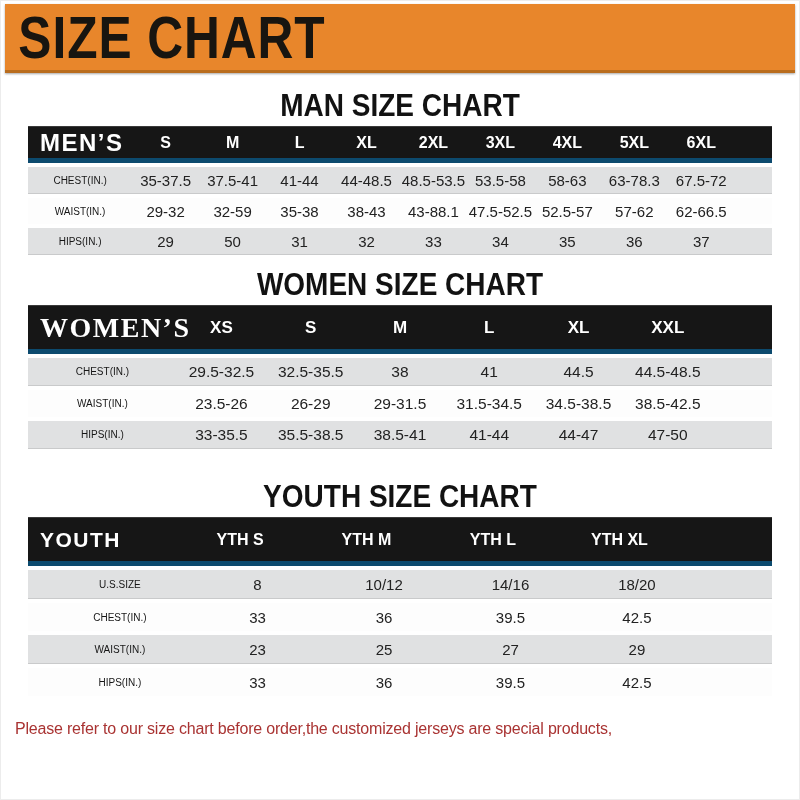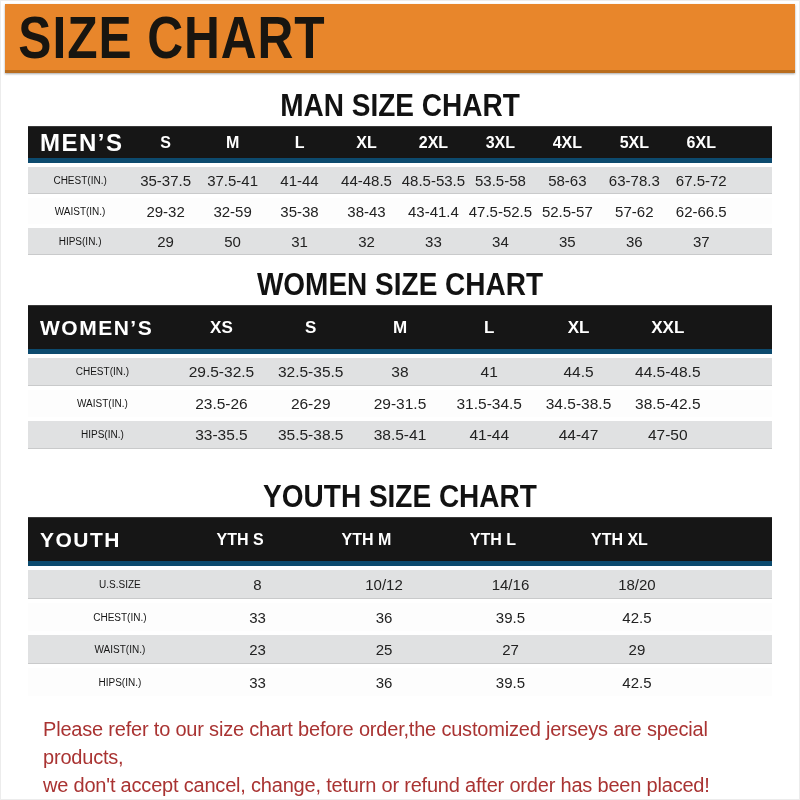--- a/index.html
+++ b/index.html
@@ -42,39 +42,39 @@
     font-weight:bold;text-align:center;padding:0;
     border-top:1px solid #3a3a3a;border-bottom:5px solid #0c4a6e;
   }
   .t-men thead th{height:31px;font-size:16px;}
   .t-women thead th{height:43px;font-size:17px;}
   .t-youth thead th{height:43px;font-size:16px;text-align:center;}
   .size-table thead th.corner{
     text-align:left;padding-left:12px;letter-spacing:1.5px;
   }
   .t-men thead th.corner{font-size:24px;}
-  .t-women thead th.corner{font-size:21px;}
+  .t-women thead th.corner{font-size:28px;font-family:Liberation Serif, serif;}
   .t-youth thead th.corner{font-size:21px;}
   .size-table tbody td{
     background:#fdfdfd;text-align:center;vertical-align:middle;
     padding:0;color:#222;
   }
   .t-men tbody td{height:26px;}
   .t-women tbody td{height:27px;font-size:15.5px;}
   .t-youth tbody td{height:28px;padding-left:35px;}
   .size-table tbody tr:nth-child(odd) td{
     background:var(--stripe,#E0E1E2);
     border-bottom:1px solid #c9cacb;
   }
   .size-table tbody td.rowlabel{font-size:10px;color:#161616;}
   
   .footer-note{
-    margin:15px 12px 0 42px;
+    margin:15px 12px 0 14px;
     color:var(--footer_red,#A93332);
-    font-size:20px;line-height:28px;letter-spacing:-.2px;
+    font-size:16px;line-height:28px;letter-spacing:-.2px;
   }
 </style>
 </head>
 <body>
 
 <div class="banner">
   <h1 class="banner-title">SIZE CHART</h1>
 </div>
 
 <h2 class="section-heading hd-man">MAN SIZE CHART</h2>
@@ -120,21 +120,21 @@
         <td>63-78.3</td>
         <td>67.5-72</td>
         <td></td>
       </tr>
       <tr>
         <td class="rowlabel">WAIST(IN.)</td>
         <td>29-32</td>
         <td>32-59</td>
         <td>35-38</td>
         <td>38-43</td>
-        <td>43-41.4</td>
+        <td>43-88.1</td>
         <td>47.5-52.5</td>
         <td>52.5-57</td>
         <td>57-62</td>
         <td>62-66.5</td>
         <td></td>
       </tr>
       <tr>
         <td class="rowlabel">HIPS(IN.)</td>
         <td>29</td>
         <td>50</td>
@@ -259,14 +259,13 @@
         <td>36</td>
         <td>39.5</td>
         <td>42.5</td>
         <td></td>
       </tr>
     </tbody>
   </table>
 
 <div class="footer-note">
   <div>Please refer to our size chart before order,the customized jerseys are special products,</div>
-  <div>we don't accept cancel, change, teturn or refund after order has been placed!</div>
 </div>
 
 </body></html>

